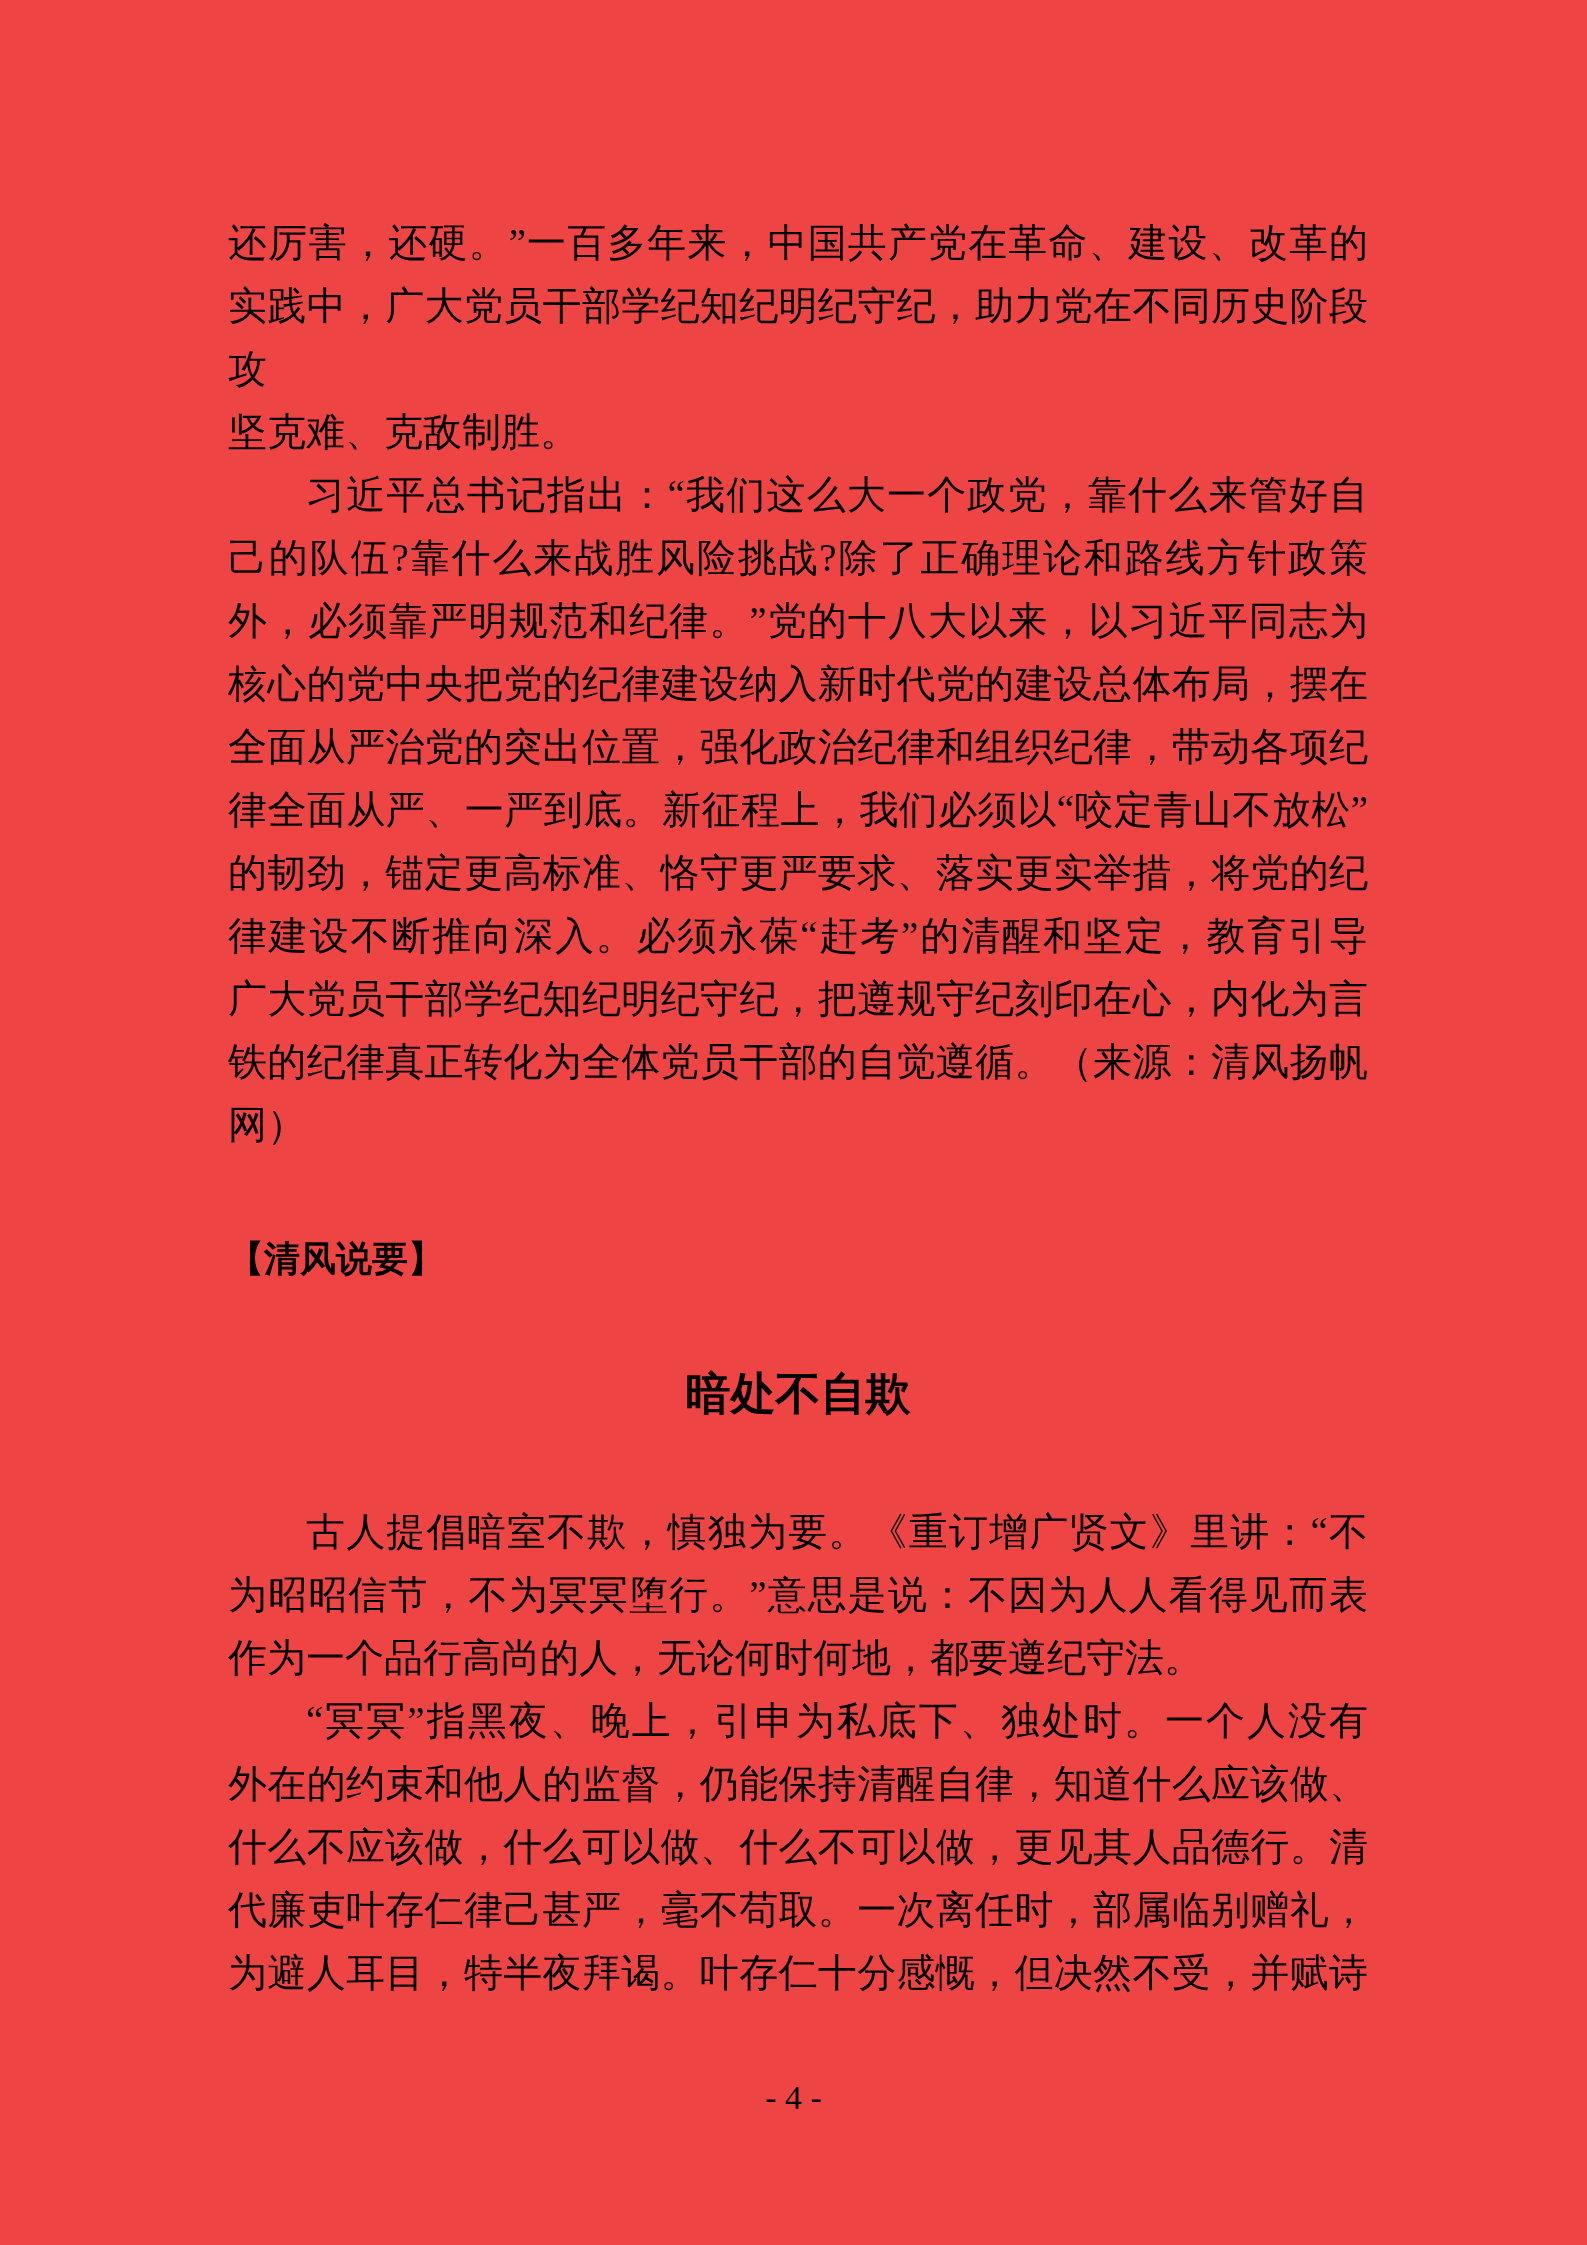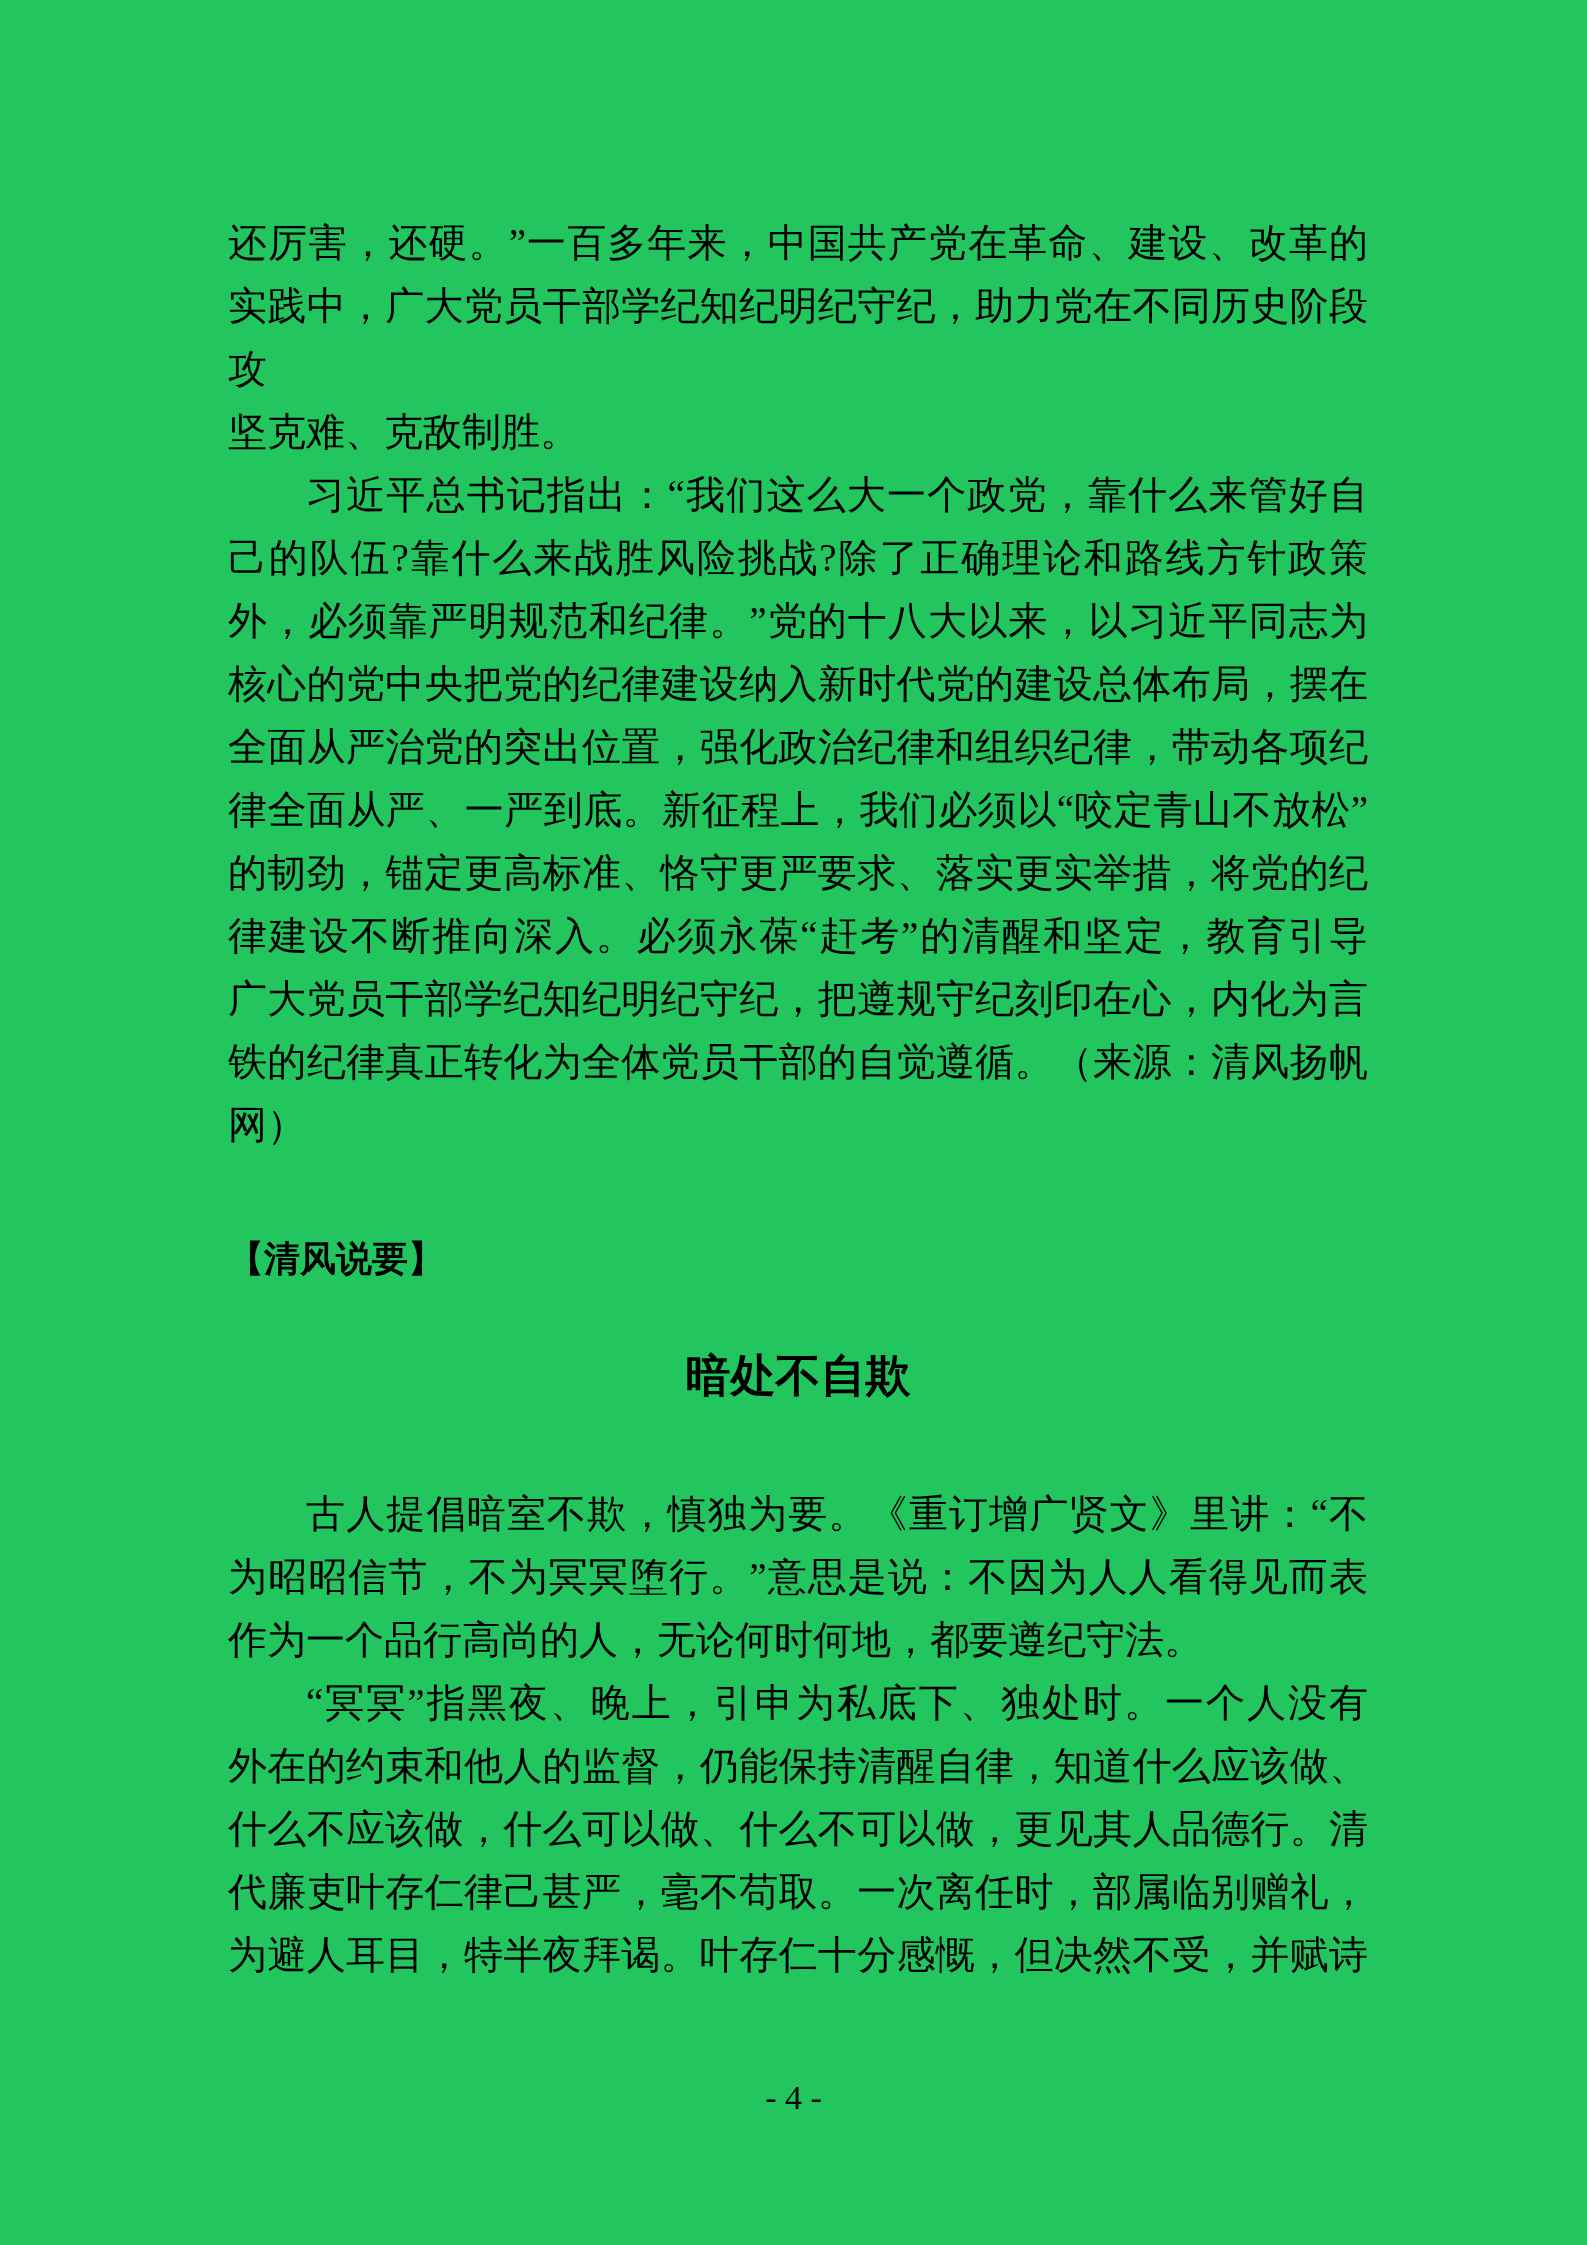--- a/index.html
+++ b/index.html
@@ -1,21 +1,21 @@
 <!DOCTYPE html>
 <html><head>
 <meta charset="utf-8">
 <style>
   * { margin: 0; padding: 0; box-sizing: border-box; }
   html, body { background: #ffffff; }
   .page {
     position: relative;
     width: 1587px;
     height: 2245px;
-    background: #22c55e;
+    background: #ef4444;
     color: #000000;
     overflow: hidden;
     font-family: "Liberation Serif", "DejaVu Serif", serif;
   }
   .content {
     position: absolute;
     left: 228px;
     top: 211px;
     width: 1140px;
   }
@@ -34,21 +34,21 @@
     text-indent: 2em;
   }
   .section-header {
     margin-top: 71px;
     font-size: 36px;
     line-height: 63px;
     font-weight: bold;
     font-family: "Liberation Sans", "DejaVu Sans", sans-serif;
   }
   .article-title {
-    margin-top: 54px;
+    margin-top: 72px;
     margin-bottom: 75px;
     font-size: 45px;
     line-height: 63px;
     font-weight: bold;
     text-align: center;
     font-family: "Liberation Sans", "DejaVu Sans", sans-serif;
   }
   .footer {
     position: absolute;
     top: 2078px;

